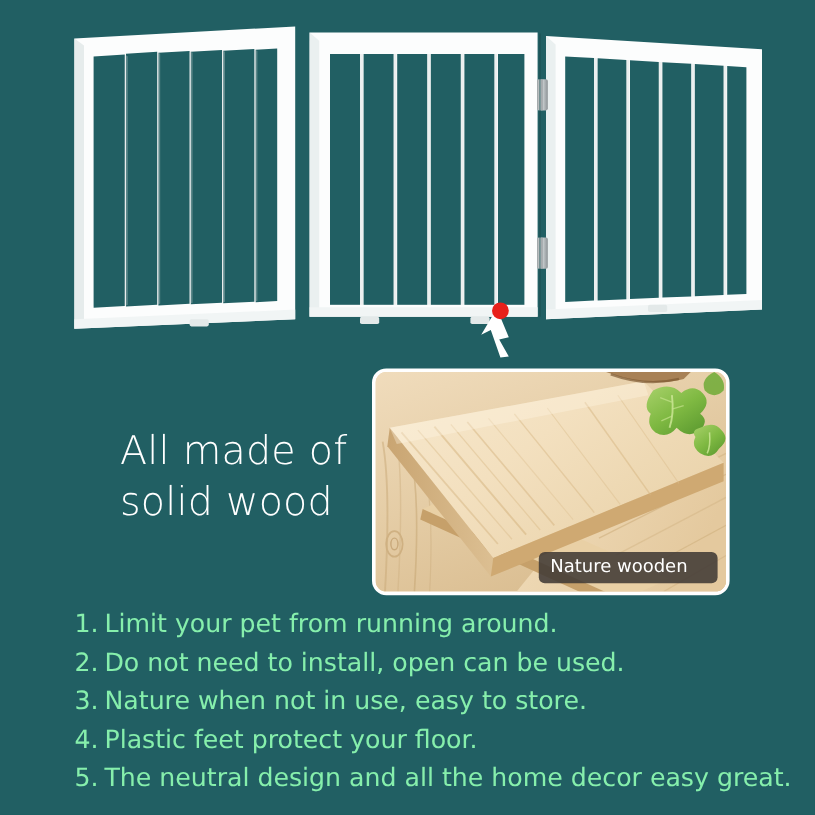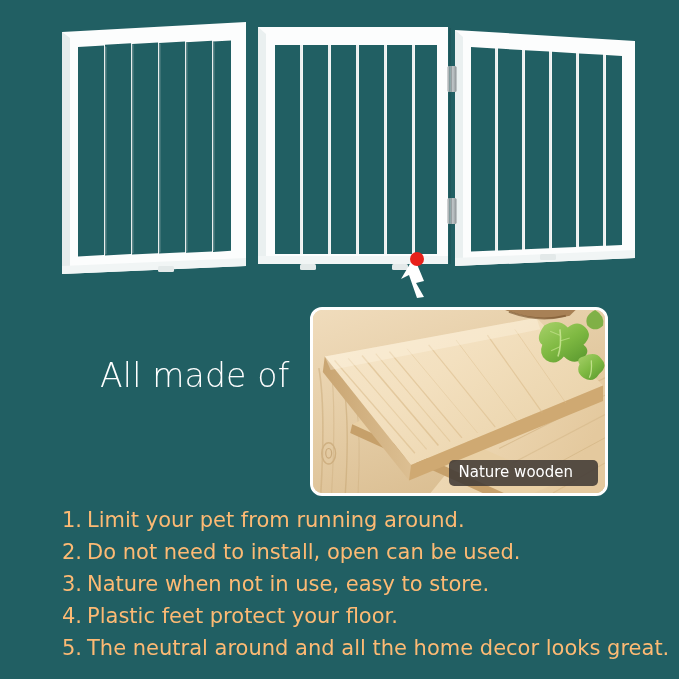--- a/index.html
+++ b/index.html
@@ -67,21 +67,21 @@
     white-space: nowrap;
     font-weight: 400;
   }
 
   
   #feature-list {
     position: absolute;
     left: 62px;
     top: 505px;
     width: 600px;
-    color: #fdba74;
+    color: #86efac;
     font-size: 21px;
     line-height: 31px;
     font-weight: 400;
   }
   #feature-list .feat-row {
     display: block;
     white-space: nowrap;
     margin-bottom: 1px;
   }
   #feature-list .feat-num { margin-right: 5px; }
@@ -194,20 +194,21 @@
 
       <line x1="450" y1="28" x2="450" y2="264" stroke="#1a4d50" stroke-width="1.1" opacity="0.75"></line>
 
       <path d="M 417 298 L 409 275 L 401 279 L 414 257 L 424 281 L 416 283 L 424 297 Z" fill="#ffffff"></path>
       <circle cx="417" cy="259" r="7" fill="#e8201a"></circle>
     </svg>
   </div>
 
   <div id="headline">
     <span class="hl-line">All made of</span>
+    <span class="hl-line">solid wood</span>
   </div>
 
   <div id="wood-photo">
     <svg viewBox="0 0 298 189" preserveAspectRatio="none">
       <defs>
         <linearGradient id="woodBase" x1="0" y1="0" x2="0.6" y2="1">
           <stop offset="0%" stop-color="#f0dcbc"></stop>
           <stop offset="50%" stop-color="#e5cda6"></stop>
           <stop offset="100%" stop-color="#d9bc8f"></stop>
         </linearGradient>
@@ -303,17 +304,17 @@
     <div class="feat-row">
       <span class="feat-num">2.</span><span>Do not need to install, open can be used.</span>
     </div>
     <div class="feat-row">
       <span class="feat-num">3.</span><span>Nature when not in use, easy to store.</span>
     </div>
     <div class="feat-row">
       <span class="feat-num">4.</span><span>Plastic feet protect your floor.</span>
     </div>
     <div class="feat-row">
-      <span class="feat-num">5.</span><span>The neutral around and all the home decor looks great.</span>
+      <span class="feat-num">5.</span><span>The neutral design and all the home decor easy great.</span>
     </div>
   </div>
 
 </div>
 
 </body></html>

